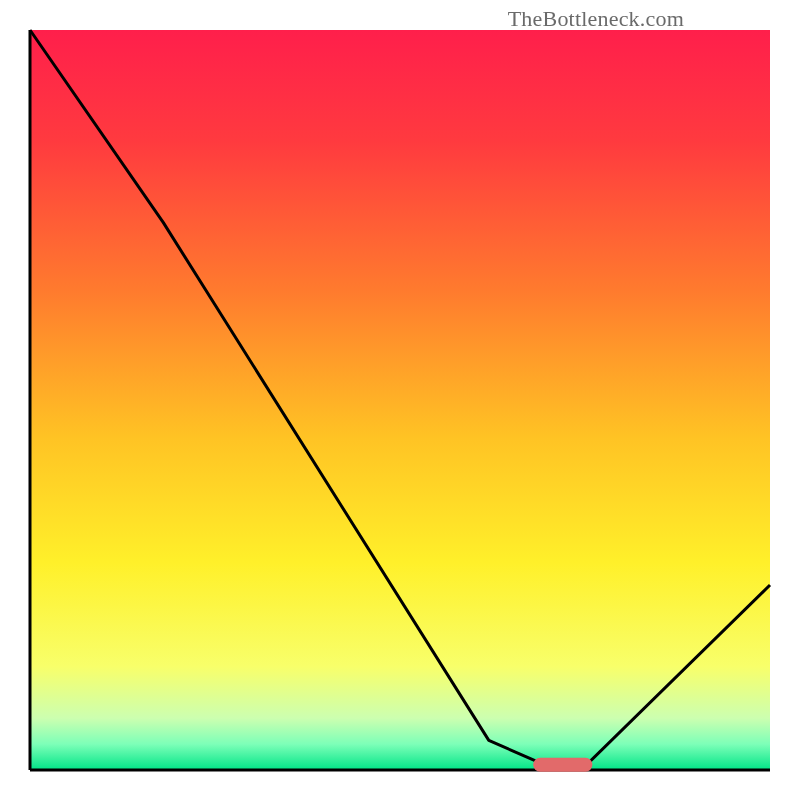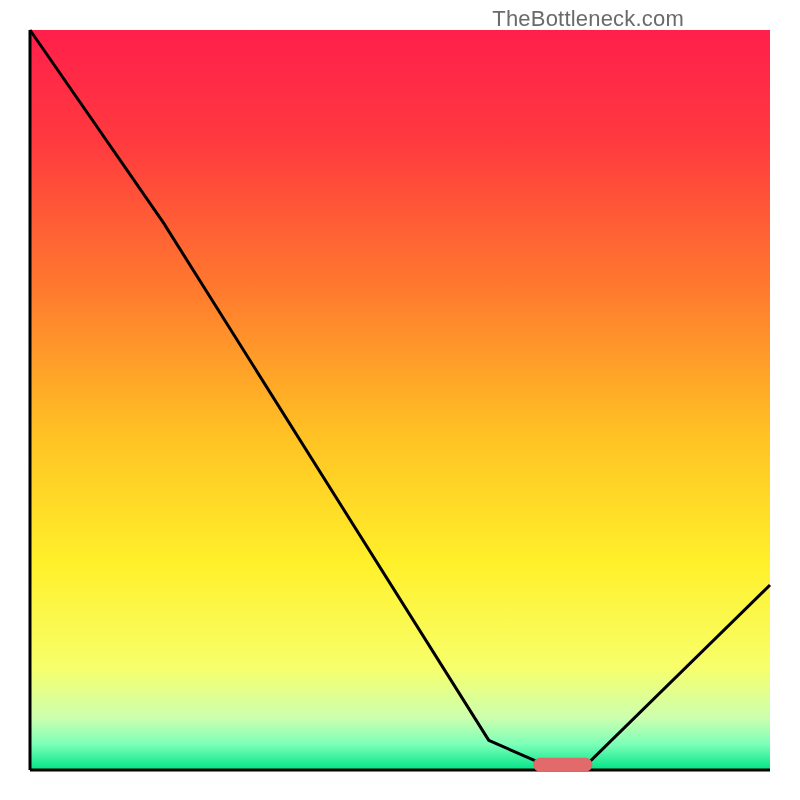--- a/index.html
+++ b/index.html
@@ -7,20 +7,21 @@
     padding: 0;
     width: 800px;
     height: 800px;
     background: #ffffff;
     font-family: Arial, sans-serif;
   }
   .container {
     position: relative;
     width: 704px;
     height: 800px;
+    font-family: Liberation Serif, serif;
   }
   .watermark {
     position: absolute;
     top: 6px;
     right: 20px;
     color: #6a6a6a;
     font-size: 22px;
     font-weight: 500;
     letter-spacing: 0.2px;
   }

